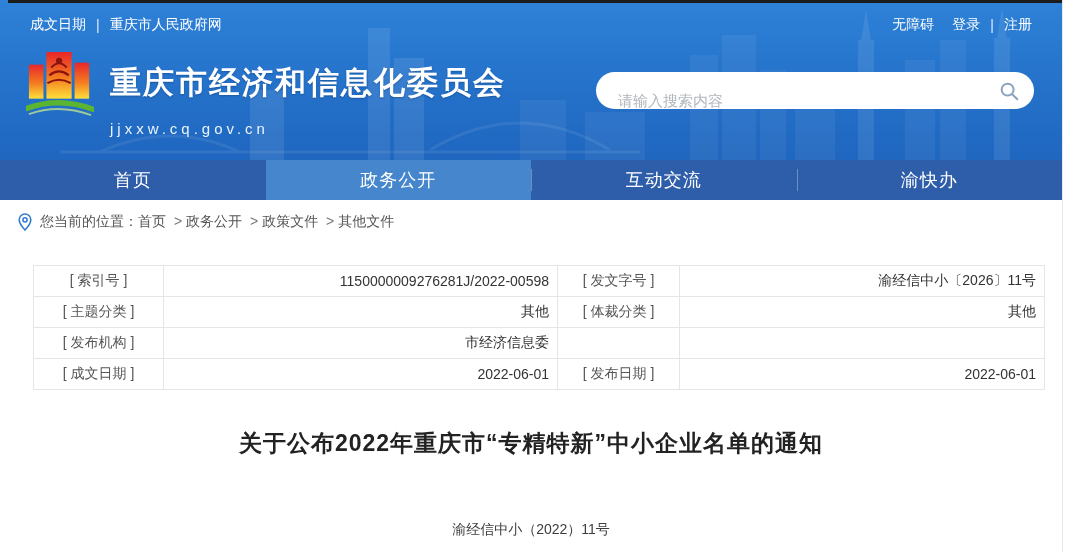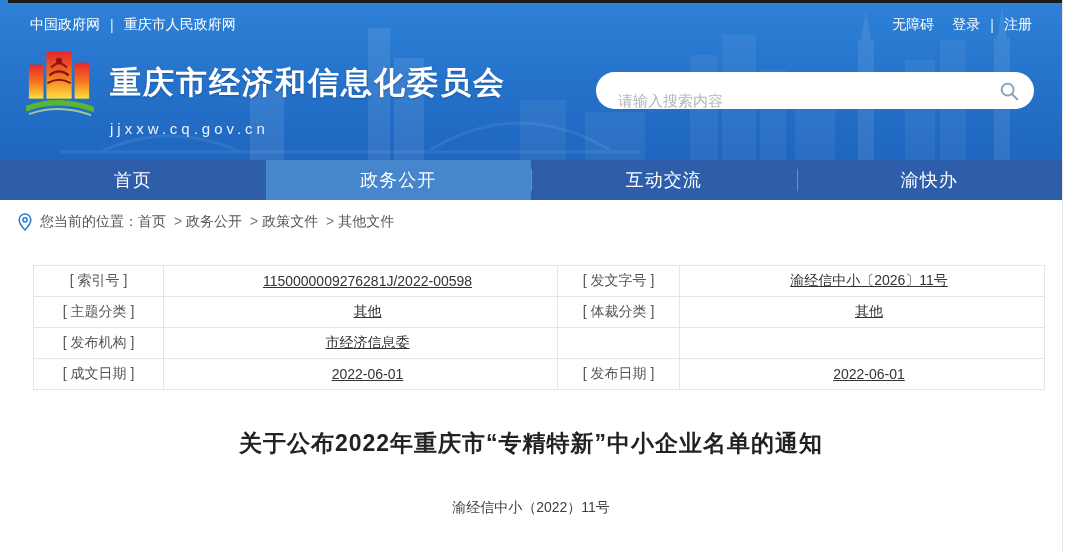--- a/index.html
+++ b/index.html
@@ -49,27 +49,27 @@
   .crumb-prefix { color:#555; }
   .crumb-item { color:#555; cursor:pointer; }
   .crumb-sep { color:#777; margin:0 4px; }
 
   
   .meta-table { width:1012px; margin:22px 0 0 33px; border-collapse:collapse; table-layout:fixed;
     font-size:14px; }
   .meta-table td { border:1px solid #e3e6e9; height:31px; padding:0 8px; vertical-align:middle;
     background:#fff; }
   td.mlabel { text-align:center; color:#555; }
-  td.mvalue { text-align:center; color:#333; padding-left:22px;text-decoration:underline; }
+  td.mvalue { text-align:right; color:#333; padding-left:22px; }
   .col-l1 { width:130px; } .col-v1 { width:394px; } .col-l2 { width:122px; }
 
   
   .article-title { margin-top:38px; text-align:center; font-size:23px; font-weight:bold; color:#222;
     letter-spacing:1px; }
-  .doc-number { margin-top:40px; text-align:center; font-size:14px; color:#3d3d3d; }
+  .doc-number { margin-top:62px; text-align:center; font-size:14px; color:#3d3d3d; }
 </style>
 </head>
 <body>
 
 <div class="page">
 
   <div class="header">
     <svg class="cityscape" viewBox="0 0 1062 160" preserveAspectRatio="none">
       <g fill="#ffffff" opacity="0.10">
         <rect x="690" y="55" width="28" height="105"></rect>
@@ -92,21 +92,21 @@
       </g>
       <g stroke="#ffffff" opacity="0.14" fill="none" stroke-width="3">
         <path d="M430 150 Q 520 96 610 150"></path>
         <path d="M100 152 Q 170 120 240 152"></path>
         <line x1="60" y1="152" x2="640" y2="152"></line>
       </g>
     </svg>
 
     <div class="topbar">
       <div class="grp">
-        <span class="toplink">中国政府网</span>
+        <span class="toplink">成文日期</span>
         <span class="pipe">|</span>
         <span class="toplink">重庆市人民政府网</span>
       </div>
       <div class="grp">
         <span class="toplink">无障碍</span>
         <span class="toplink" style="margin-left:8px">登录</span>
         <span class="pipe">|</span>
         <span class="toplink">注册</span>
       </div>
     </div>

